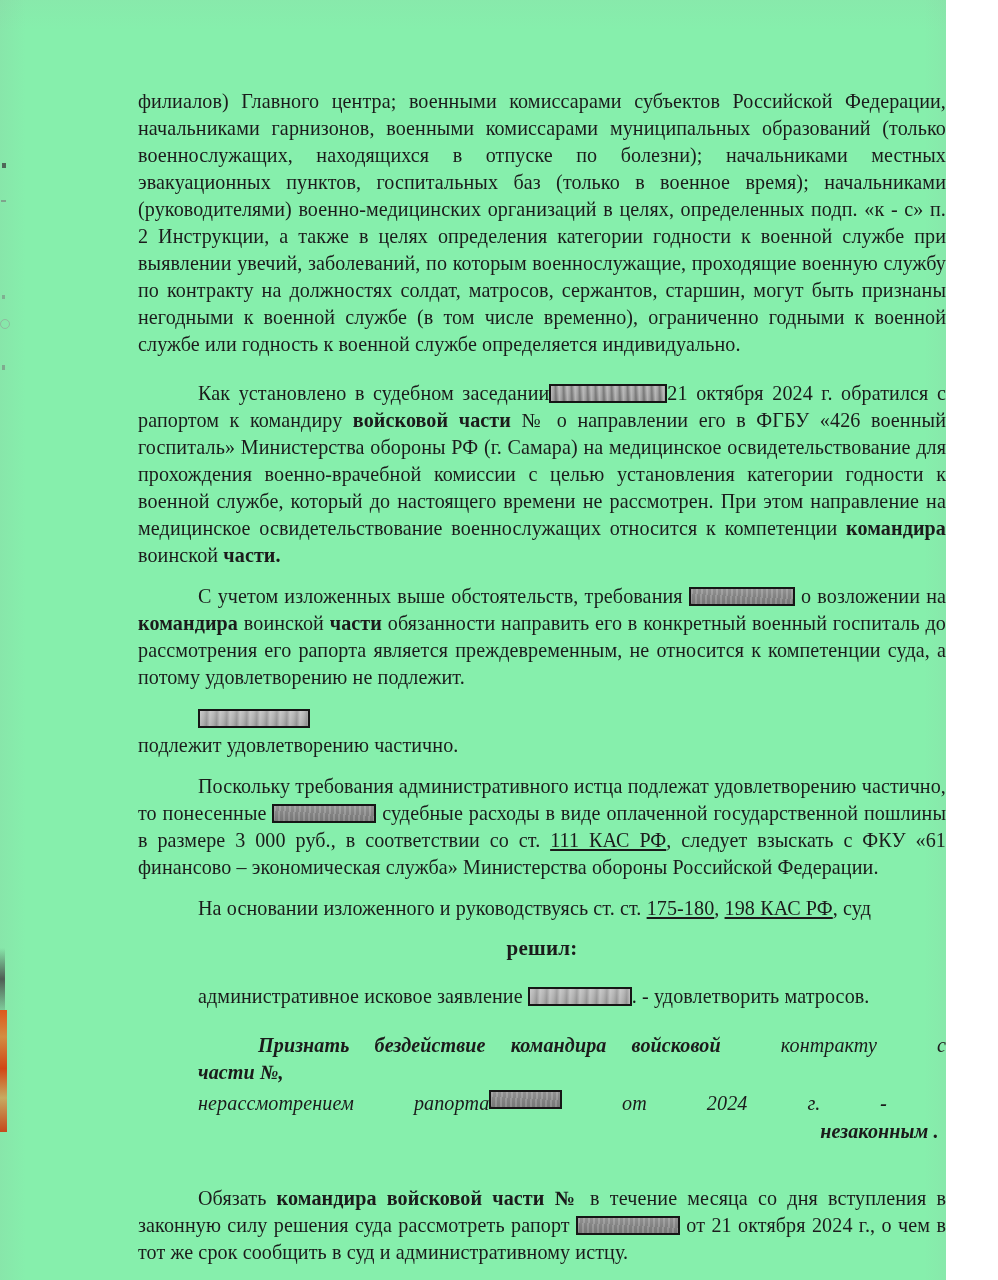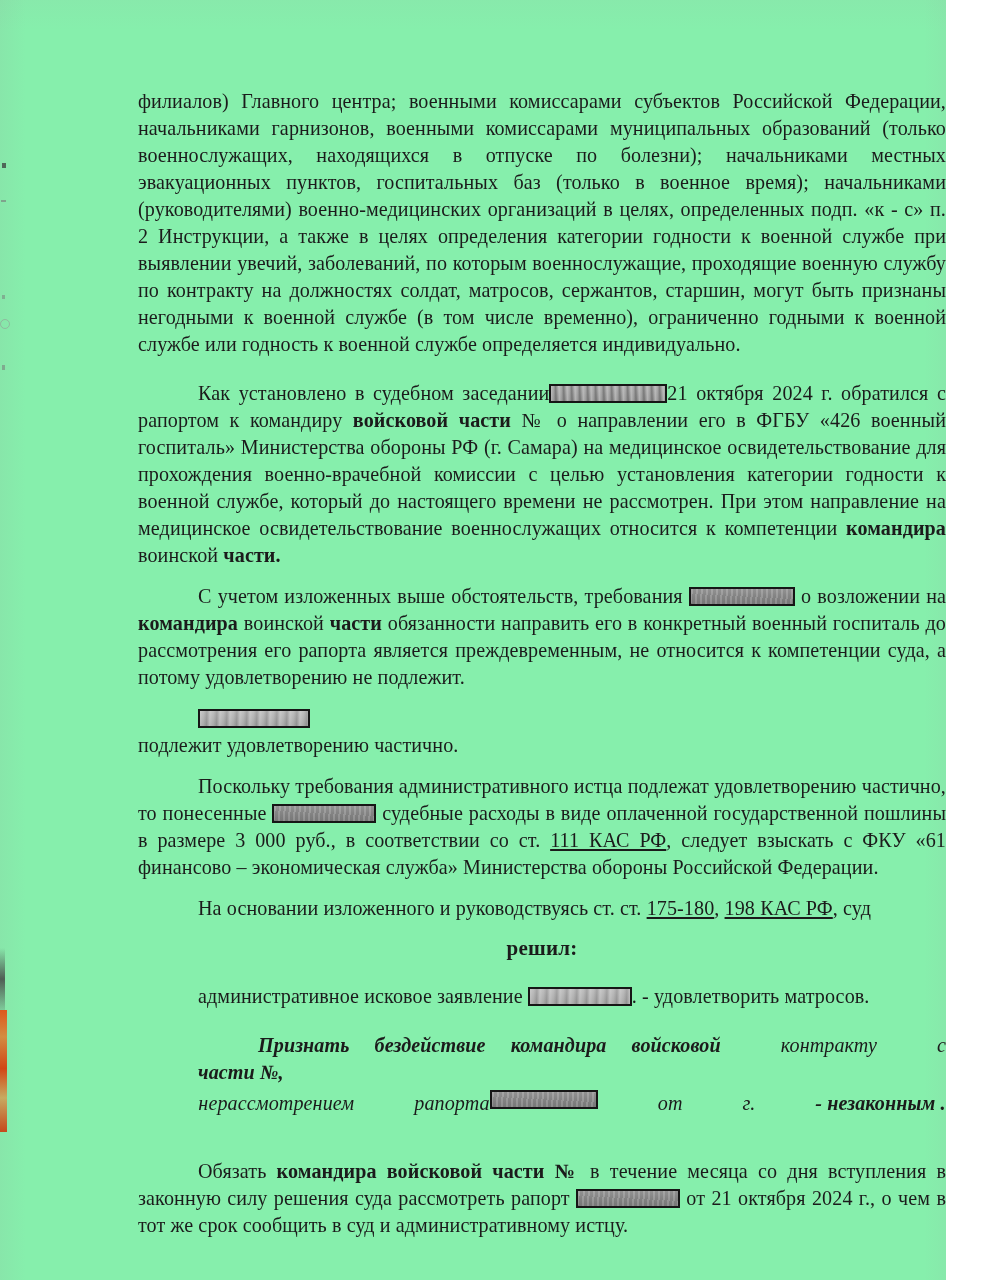--- a/index.html
+++ b/index.html
@@ -160,20 +160,21 @@
       <span class="spread">
         <span class="b" style="padding-left:60px;">Признать бездействие командира войсковой части №,</span>
         <span>контракту</span>
         <span>с</span>
       </span>
       <span class="spread" style="margin-top:4px;justify-content:center;">
         <span>нерассмотрением</span>
         <span>рапорта</span>
         <span class="redact" style="width:108px;"></span>
         <span>от</span>
+        <span>2024</span>
         <span>г.</span>
         <span class="b">- незаконным .</span>
       </span>
     </p>
 
     <p class="para indent gap-sm" style="margin-top:40px;"><span>Обязать</span> <span class="b">командира войсковой части №</span> <span>в течение месяца со дня вступления в законную силу решения суда рассмотреть рапорт</span> <span class="redact" style="width:104px;"></span> <span>от 21 октября 2024 г., о чем в тот же срок сообщить в суд и административному истцу.</span></p>
 
   </div>
 </div>
 

